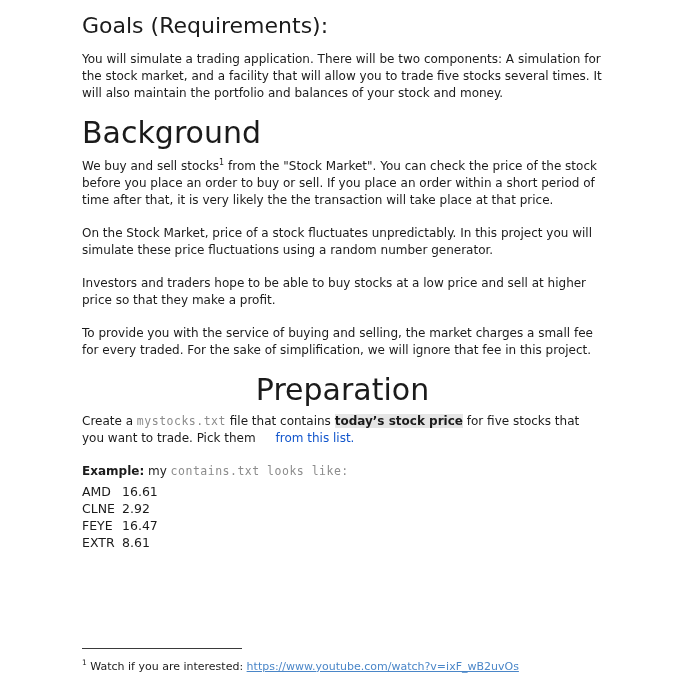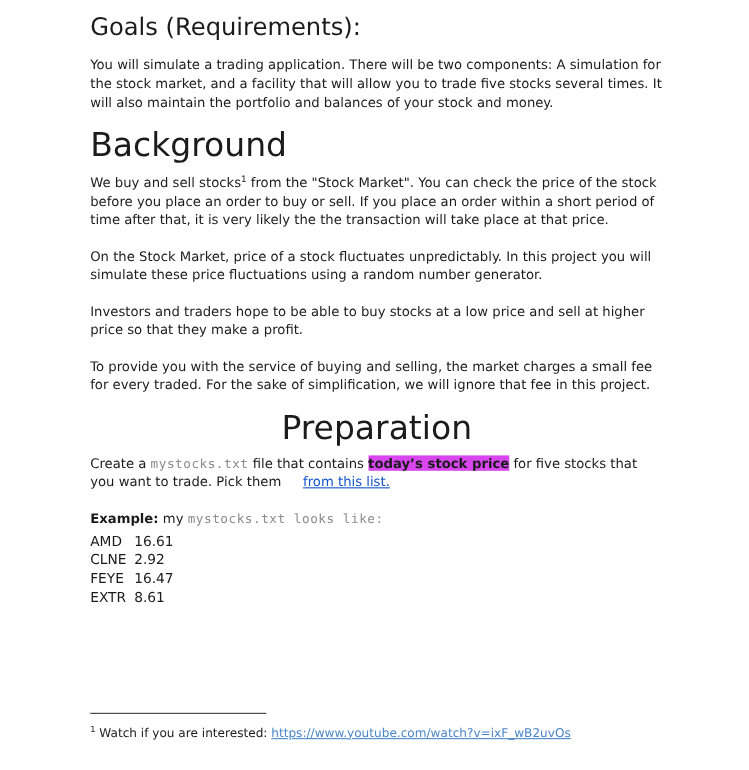--- a/index.html
+++ b/index.html
@@ -42,26 +42,25 @@
     line-height: 0;
     vertical-align: super;
   }
   .mono {
     font-family: "DejaVu Sans Mono", monospace;
     color: #8c8c8c;
     font-size: 11.5px;
     letter-spacing: 0.5px;
   }
   .highlight {
-    background: #d946ef;
+    background: #e5e5e5;
     font-weight: 700;
   }
   a.doc-link {
     color: #1155cc;
-    text-decoration: underline;
     cursor: pointer;
     padding-left: 16px;
   }
   .example-block {
     margin-top: 14px;
     font-size: 12px;
     line-height: 17px;
   }
   .example-label .bold { font-weight: 700; }
   .stock-list { margin-top: 3px; }
@@ -106,21 +105,21 @@
       <p class="body">On the Stock Market, price of a stock fluctuates unpredictably. In this project you will simulate these price fluctuations using a random number generator.</p>
       <p class="body">Investors and traders hope to be able to buy stocks at a low price and sell at higher price so that they make a profit.</p>
       <p class="body">To provide you with the service of buying and selling, the market charges a small fee for every traded. For the sake of simplification, we will ignore that fee in this project.</p>
     </div>
 
     <div>
       <div class="h-section h-prep">Preparation</div>
       <p class="body"><span>Create a </span><span class="mono">mystocks.txt</span><span> file that contains </span><span class="highlight">today’s stock price</span><span> for five stocks that you want to trade. Pick them </span><a class="doc-link">from this list.</a></p>
 
       <div class="example-block">
-        <div class="example-label"><span class="bold">Example:</span><span> my </span><span class="mono">mystocks.txt looks like:</span></div>
+        <div class="example-label"><span class="bold">Example:</span><span> my </span><span class="mono">contains.txt looks like:</span></div>
 
         <div class="stock-list">
           <div class="stock-row"><span class="stock-symbol">AMD</span><span class="stock-price">16.61</span></div>
           <div class="stock-row"><span class="stock-symbol">CLNE</span><span class="stock-price">2.92</span></div>
           <div class="stock-row"><span class="stock-symbol">FEYE</span><span class="stock-price">16.47</span></div>
           <div class="stock-row"><span class="stock-symbol">EXTR</span><span class="stock-price">8.61</span></div>
         </div>
       </div>
     </div>
 

